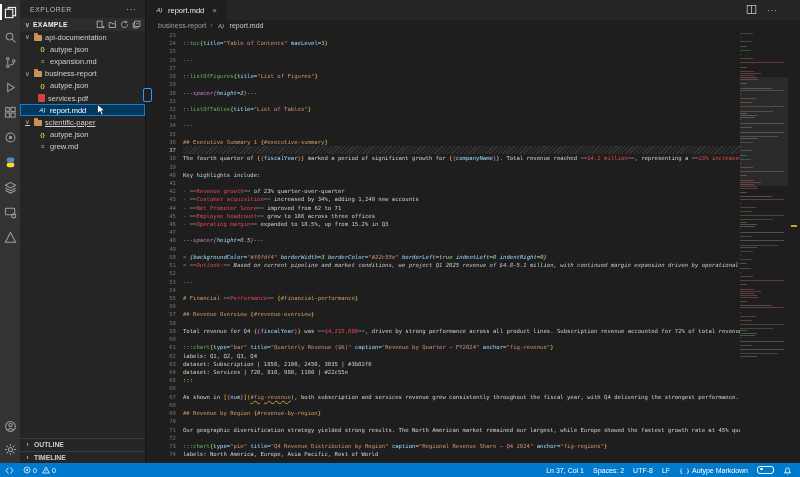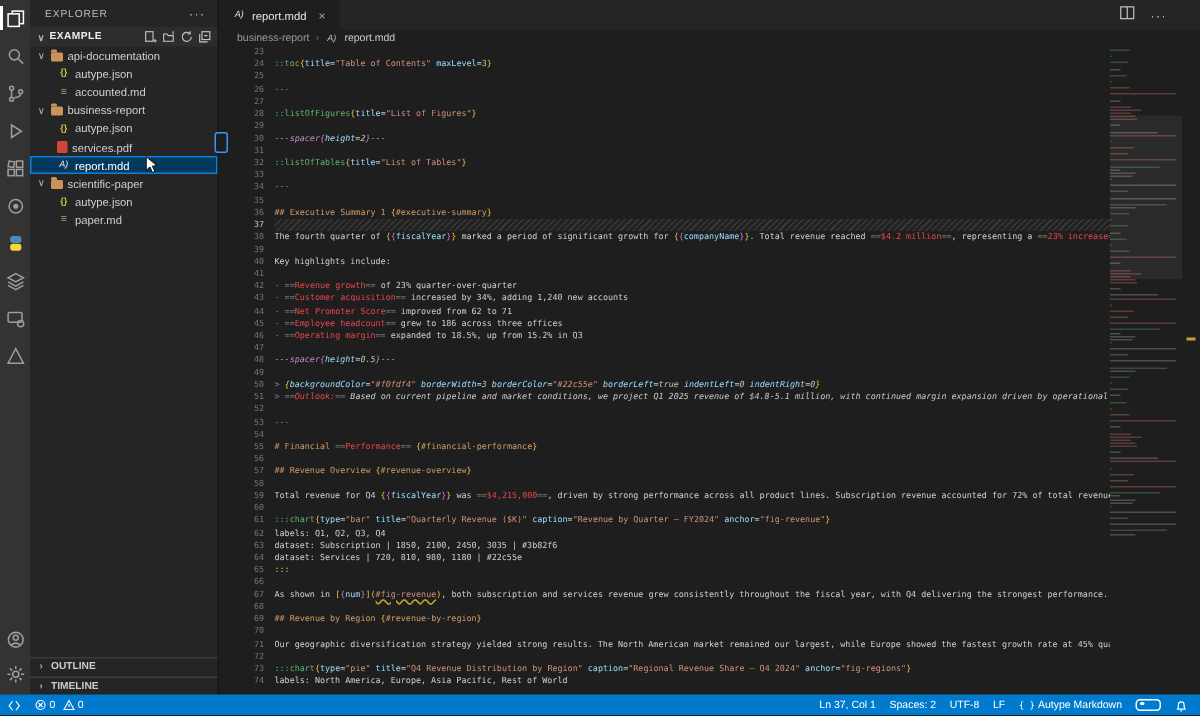--- a/index.html
+++ b/index.html
@@ -216,51 +216,51 @@
           <span class="chev">∨</span>
           <span class="ficon folder"></span>
           <span class="lbl">api-documentation</span>
         </div>
         <div class="row" style="padding-left: 18px;">
           <span class="ficon json"></span>
           <span class="lbl">autype.json</span>
         </div>
         <div class="row" style="padding-left: 18px;">
           <span class="ficon md"></span>
-          <span class="lbl">accounted.md</span>
+          <span class="lbl">expansion.md</span>
         </div>
         <div class="row" style="padding-left: 4px;">
           <span class="chev">∨</span>
           <span class="ficon folder"></span>
           <span class="lbl">business-report</span>
         </div>
         <div class="row" style="padding-left: 18px;">
           <span class="ficon json"></span>
           <span class="lbl">autype.json</span>
         </div>
         <div class="row" style="padding-left: 18px;">
           <span class="ficon pdf"></span>
           <span class="lbl">services.pdf</span>
         </div>
         <div class="row sel" style="padding-left: 18px;">
           <span class="ficon mdd"></span>
           <span class="lbl">report.mdd</span>
         </div>
-        <div class="row" style="padding-left: 4px;">
+        <div class="row" style="padding-left: 4px; text-decoration: underline;">
           <span class="chev">∨</span>
           <span class="ficon folder"></span>
           <span class="lbl">scientific-paper</span>
         </div>
         <div class="row" style="padding-left: 18px;">
           <span class="ficon json"></span>
           <span class="lbl">autype.json</span>
         </div>
         <div class="row" style="padding-left: 18px;">
           <span class="ficon md"></span>
-          <span class="lbl">paper.md</span>
+          <span class="lbl">grew.md</span>
         </div>
       </div>
   <div class="sb-panels">
     <div class="sb-panel">
       <span class="chev">›</span>
       <span>OUTLINE</span>
     </div>
     <div class="sb-panel">
       <span class="chev">›</span>
       <span>TIMELINE</span>

